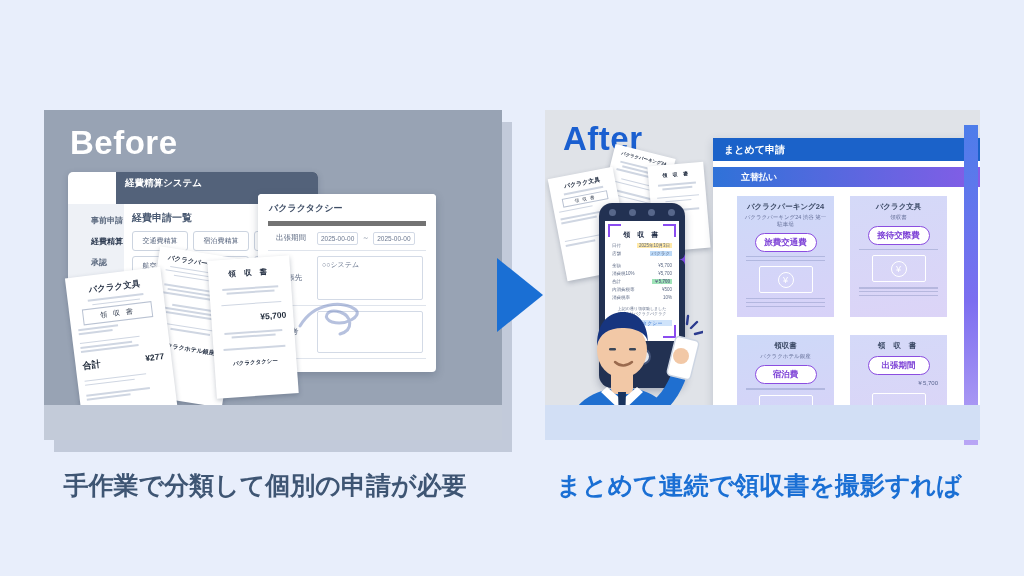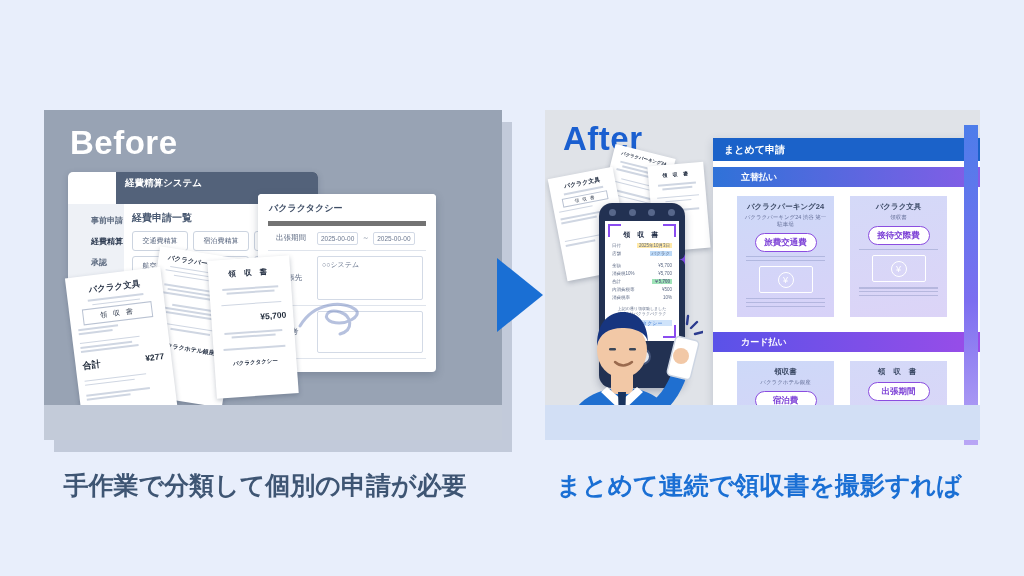--- a/index.html
+++ b/index.html
@@ -423,21 +423,20 @@
           <div class="faint"></div>
           <div class="bill">
               <div class="bill-c">¥</div>
             </div>
           <div class="faint"></div>
             <div class="faint"></div>
             <div class="faint"></div>
         </div>
       </div>
 
-      <div class="sec-head card">カード払い</div>
       <div class="sec-body">
         <div class="rcard">
           <div class="rc-t">領収書</div>
           <div class="rc-sub">バクラクホテル銀座</div>
           <div class="pill">宿泊費</div>
           <div class="faint"></div>
           <div class="bill"></div>
 
         </div>
         <div class="rcard v2">

